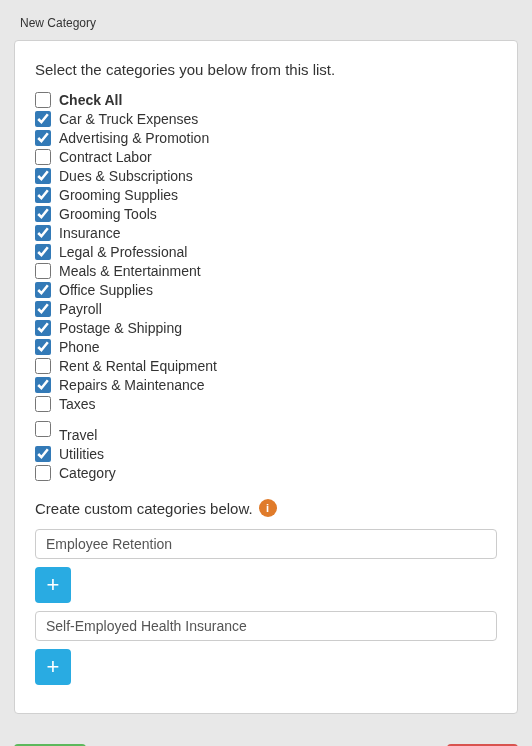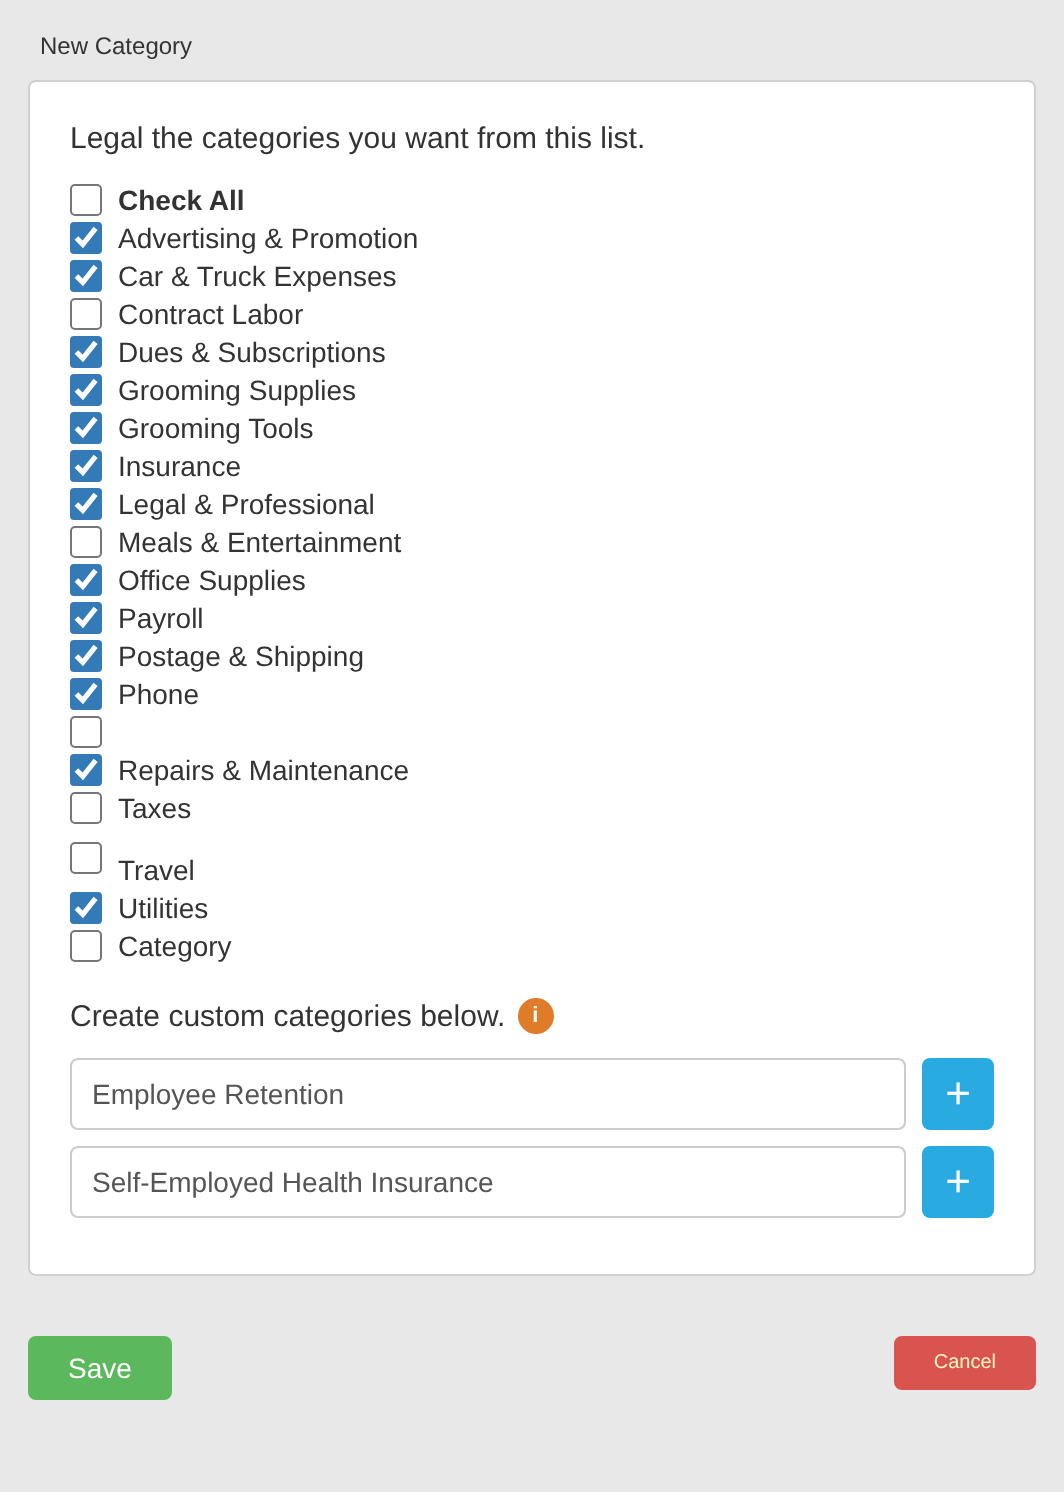--- a/index.html
+++ b/index.html
@@ -78,23 +78,23 @@
       border-radius: 50%;
       color: #fff;
       font-size: 11px;
       font-weight: bold;
       cursor: pointer;
       flex-shrink: 0;
     }
 
     .custom-row {
       display: flex;
-      align-items: center;
       gap: 8px;
       margin-bottom: 8px;
+      flex-direction: column;
     }
 
     .custom-row input[type="text"] {
       flex: 1;
       height: 36px;
       padding: 6px 10px;
       border: 1px solid #ccc;
       border-radius: 4px;
       font-size: 14px;
       color: #555;
@@ -144,37 +144,37 @@
       padding: 8px 20px;
       cursor: pointer;
     }
   </style>
 </head>
 <body>
 
 <div class="page-title">New Category</div>
 
 <div class="card">
-  <div class="card-intro">Legal the categories you want from this list.</div>
+  <div class="card-intro">Select the categories you below from this list.</div>
 
   <ul class="checkbox-list" id="checkbox-list">
 
   <li>
         <input type="checkbox" style="">
         <label class="check-all-label" style="cursor: pointer;">Check All</label>
       </li>
       <li>
         <input type="checkbox" checked="" style="">
+        <label style="cursor: pointer;">Car &amp; Truck Expenses</label>
+      </li>
+      <li>
+        <input type="checkbox" checked="" style="">
         <label style="cursor: pointer;">Advertising &amp; Promotion</label>
       </li>
       <li>
-        <input type="checkbox" checked="" style="">
-        <label style="cursor: pointer;">Car &amp; Truck Expenses</label>
-      </li>
-      <li>
         <input type="checkbox" style="">
         <label style="cursor: pointer;">Contract Labor</label>
       </li>
       <li>
         <input type="checkbox" checked="" style="">
         <label style="cursor: pointer;">Dues &amp; Subscriptions</label>
       </li>
       <li>
         <input type="checkbox" checked="" style="">
         <label style="cursor: pointer; text-align: center;">Grooming Supplies</label>
@@ -206,20 +206,21 @@
       <li>
         <input type="checkbox" checked="" style="">
         <label style="cursor: pointer;">Postage &amp; Shipping</label>
       </li>
       <li>
         <input type="checkbox" checked="" style="">
         <label style="cursor: pointer;">Phone</label>
       </li>
       <li>
         <input type="checkbox" style="">
+        <label style="cursor: pointer;">Rent &amp; Rental Equipment</label>
       </li>
       <li>
         <input type="checkbox" checked="" style="">
         <label style="cursor: pointer;">Repairs &amp; Maintenance</label>
       </li>
       <li>
         <input type="checkbox" style="">
         <label style="cursor: pointer;">Taxes</label>
       </li>
       <li>

